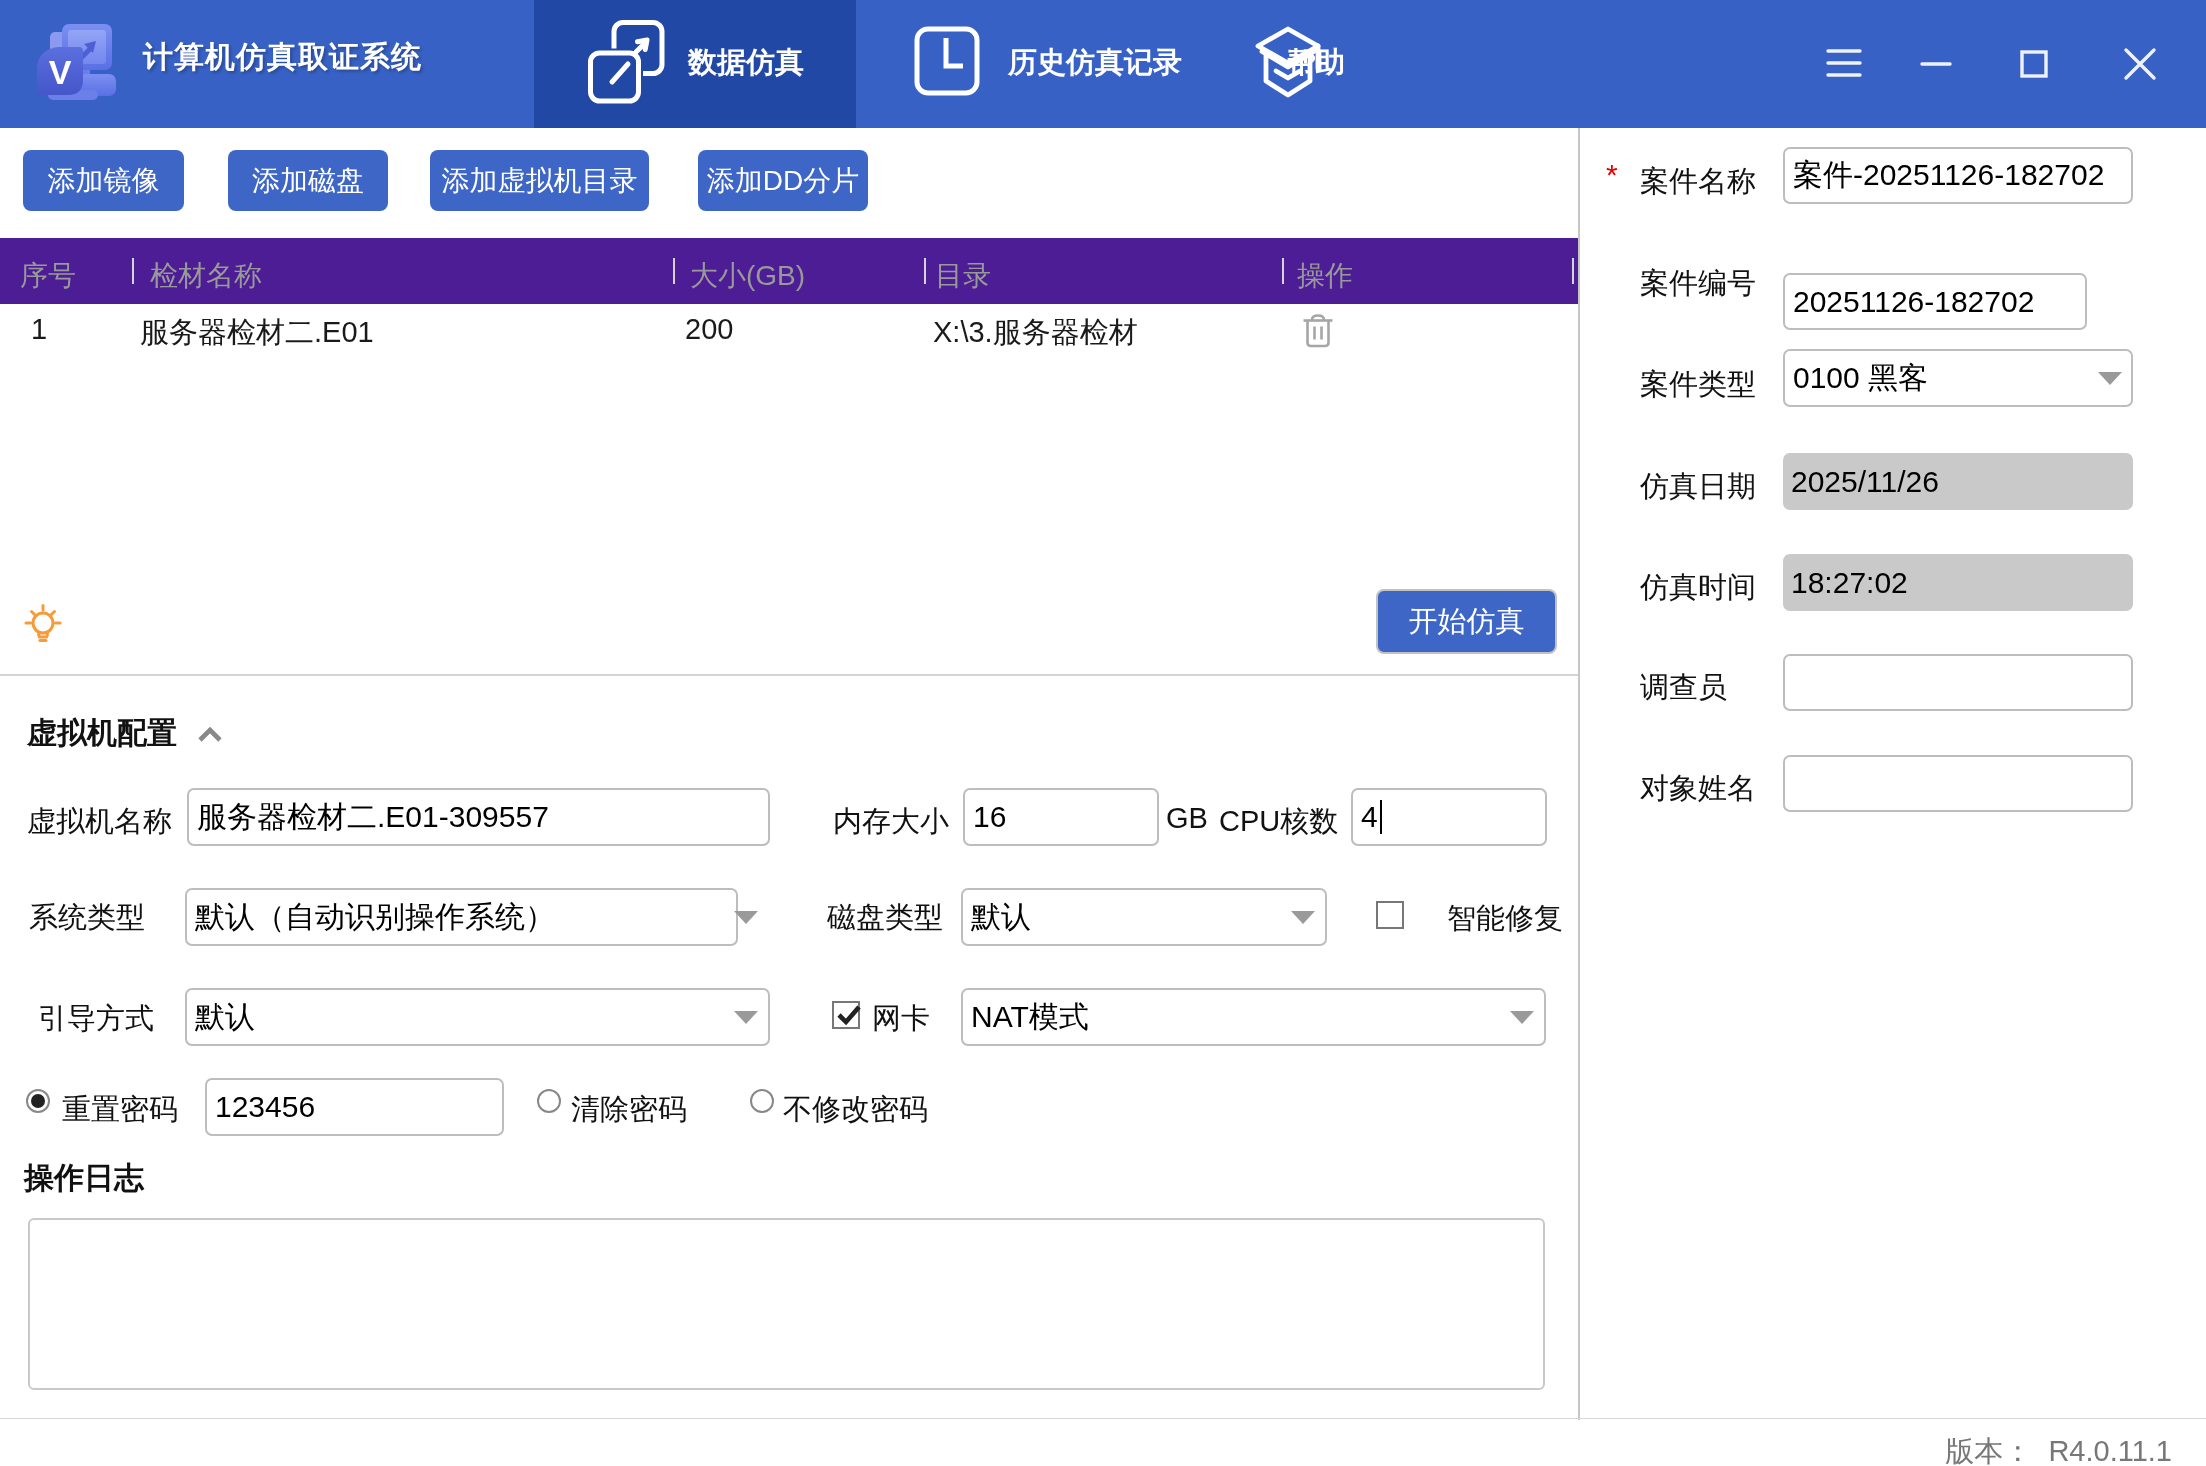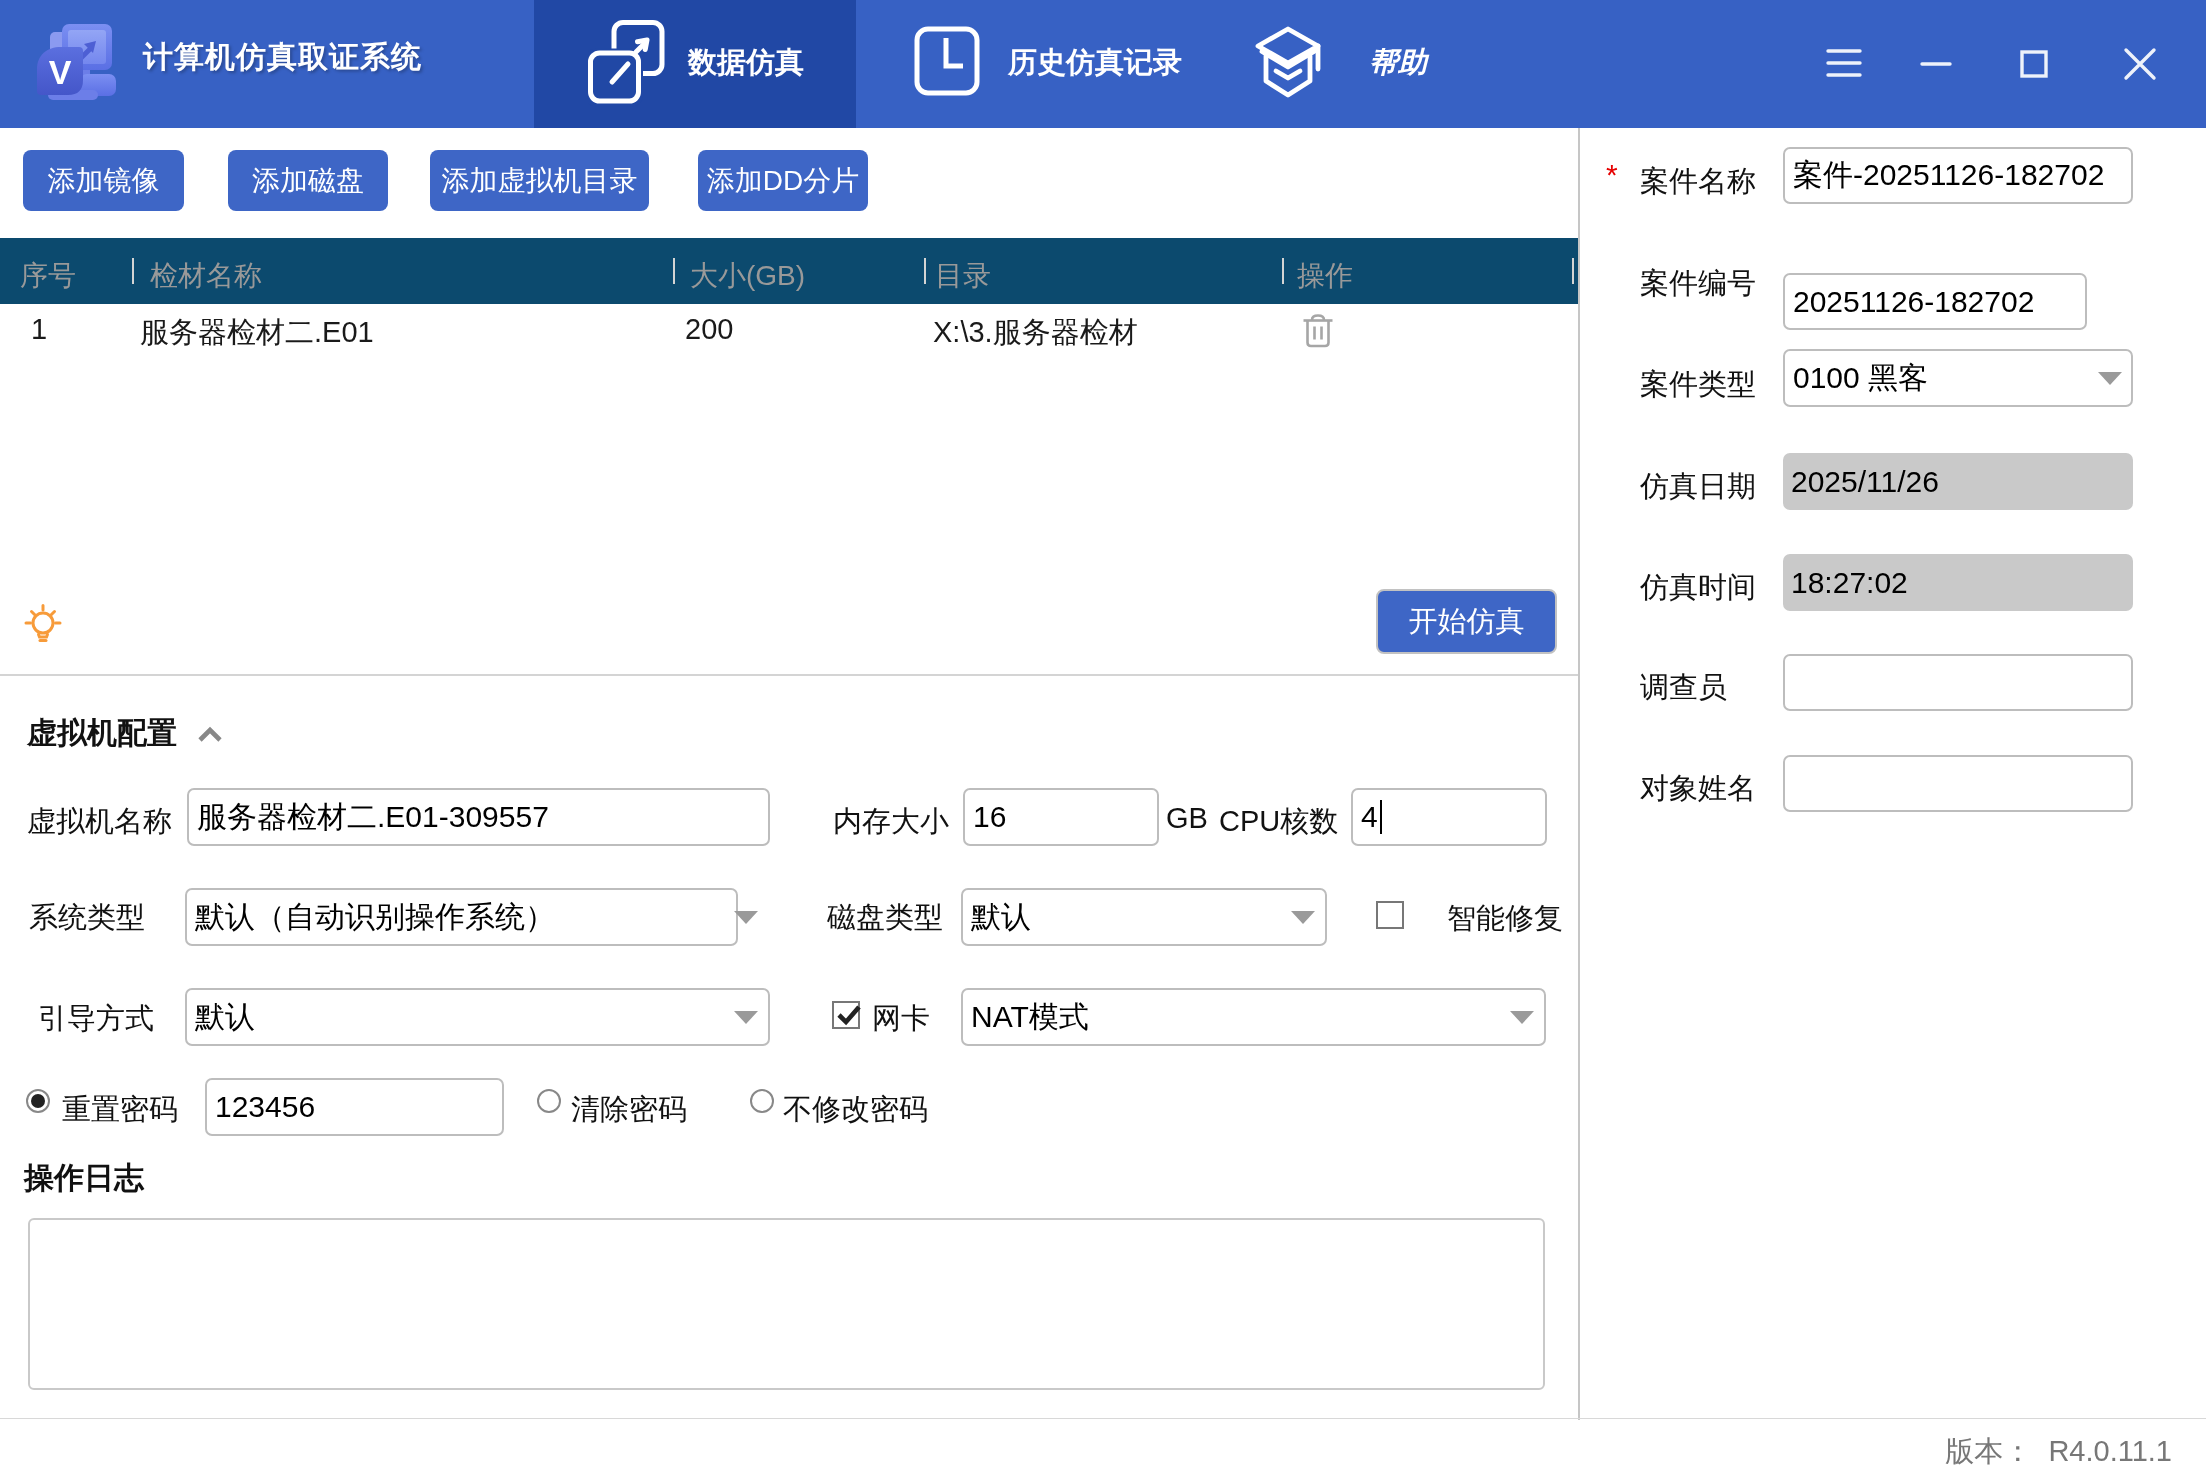--- a/index.html
+++ b/index.html
@@ -10,21 +10,21 @@
 
 #header { position:absolute; left:0; top:0; width:2206px; height:128px; background:#3761c4; }
 #tab-active { position:absolute; left:534px; top:0; width:322px; height:128px; background:#2148a5; }
 .headtitle { position:absolute; left:143px; top:37px; font-size:30px; font-weight:bold; color:#fff; text-shadow:2px 2px 3px rgba(0,0,0,0.25); letter-spacing:1px; }
 .tabtext { position:absolute; top:43px; font-size:29px; font-weight:bold; color:#fff; }
 
 
 .btn { position:absolute; top:150px; height:61px; background:#3e66c6; border-radius:8px; color:#fff; font-size:28px; text-align:center; line-height:61px; }
 
 
-#thead { position:absolute; left:0; top:238px; width:1580px; height:66px; background:#0c4a6e; }
+#thead { position:absolute; left:0; top:238px; width:1580px; height:66px; background:#4c1d95; }
 .th { position:absolute; top:19px; font-size:28px; color:#999; }
 .tsep { position:absolute; top:20px; width:2px; height:26px; background:#d4d4d4; }
 .td { position:absolute; top:313px; font-size:29px; color:#1a1a1a; }
 
 
 #startbtn { position:absolute; left:1376px; top:589px; width:181px; height:65px; background:#3e66c6; border:2px solid #c2c2c2; border-radius:8px; color:#fff; font-size:29px; text-align:center; line-height:61px; }
 
 #hline1 { position:absolute; left:0; top:674px; width:1579px; height:2px; background:#d4d4d4; }
 #vline { position:absolute; left:1578px; top:128px; width:2px; height:1292px; background:#c6c6c6; }
 #hline2 { position:absolute; left:0; top:1418px; width:2206px; height:1px; background:#d8d8d8; }
@@ -97,21 +97,21 @@
 
   <svg class="abs" style="left:1255px;top:26px" width="68" height="78" viewBox="0 0 68 78">
     <g fill="none" stroke="#fff" stroke-width="4.8" stroke-linejoin="round" stroke-linecap="round">
       <path d="M33 3 L63 20 L33 37 L3 20 Z"></path>
       <path d="M7 25.5 L33 41 L59 25.5"></path>
       <path d="M11 30 L11 55 L33 69 L55 55 L55 30"></path>
       <path d="M21 45 L33 52 L45 45"></path>
       <path d="M63 20 L63 43"></path>
     </g>
   </svg>
-  <div class="tabtext" style="left:1369px;font-style:italic;">帮助</div>
+  <div class="tabtext" style="left:1287px;">帮助</div>
 
   <svg class="abs" style="left:1826px;top:46px" width="36" height="36" viewBox="0 0 36 36">
       <g stroke="#eef2fa" stroke-width="3.4" stroke-linecap="round">
         <path d="M2 5 H34 M2 17 H34 M2 29 H34"></path>
       </g>
     </svg>
   <svg class="abs" style="left:1918px;top:46px" width="36" height="36" viewBox="0 0 36 36">
       <path d="M4 18 H32" stroke="#eef2fa" stroke-width="3.4" stroke-linecap="round"></path>
     </svg>
   <svg class="abs" style="left:2016px;top:46px" width="36" height="36" viewBox="0 0 36 36">

